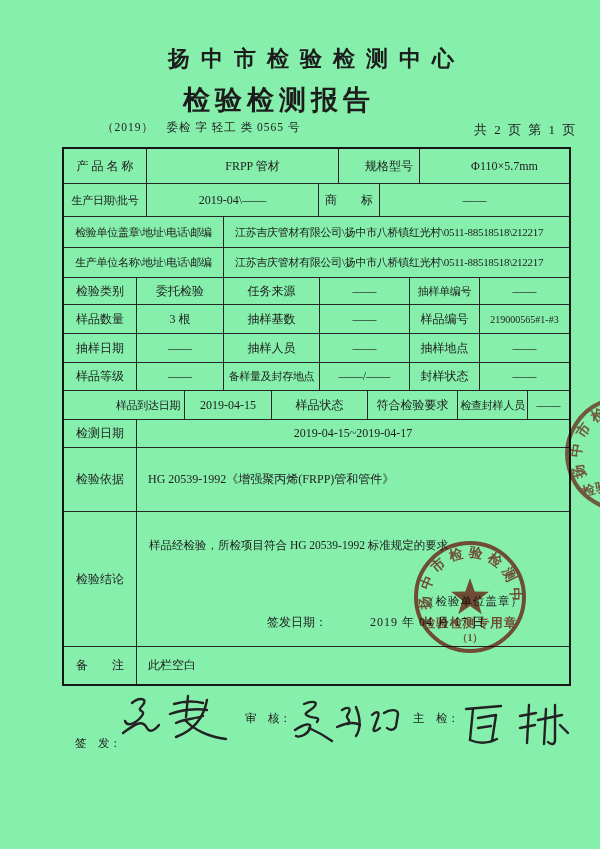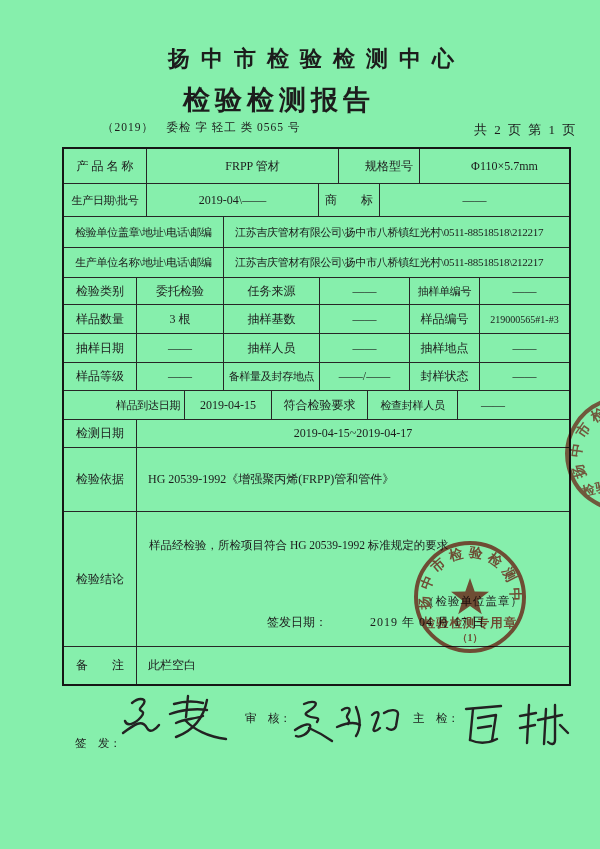--- a/index.html
+++ b/index.html
@@ -110,20 +110,21 @@
       <div class="cell">——</div>
       <div class="cell sm">备样量及封存地点</div>
       <div class="cell">——/——</div>
       <div class="cell">封样状态</div>
       <div class="cell">——</div>
     </div>
 
     <div class="row cols-c r9">
       <div class="cell sm">样品到达日期</div>
       <div class="cell">2019-04-15</div>
+      <div class="cell">样品状态</div>
       <div class="cell">符合检验要求</div>
       <div class="cell sm">检查封样人员</div>
       <div class="cell">——</div>
     </div>
 
     <div class="row cols-d r10">
       <div class="cell">检测日期</div>
       <div class="cell">2019-04-15~2019-04-17</div>
     </div>
 

